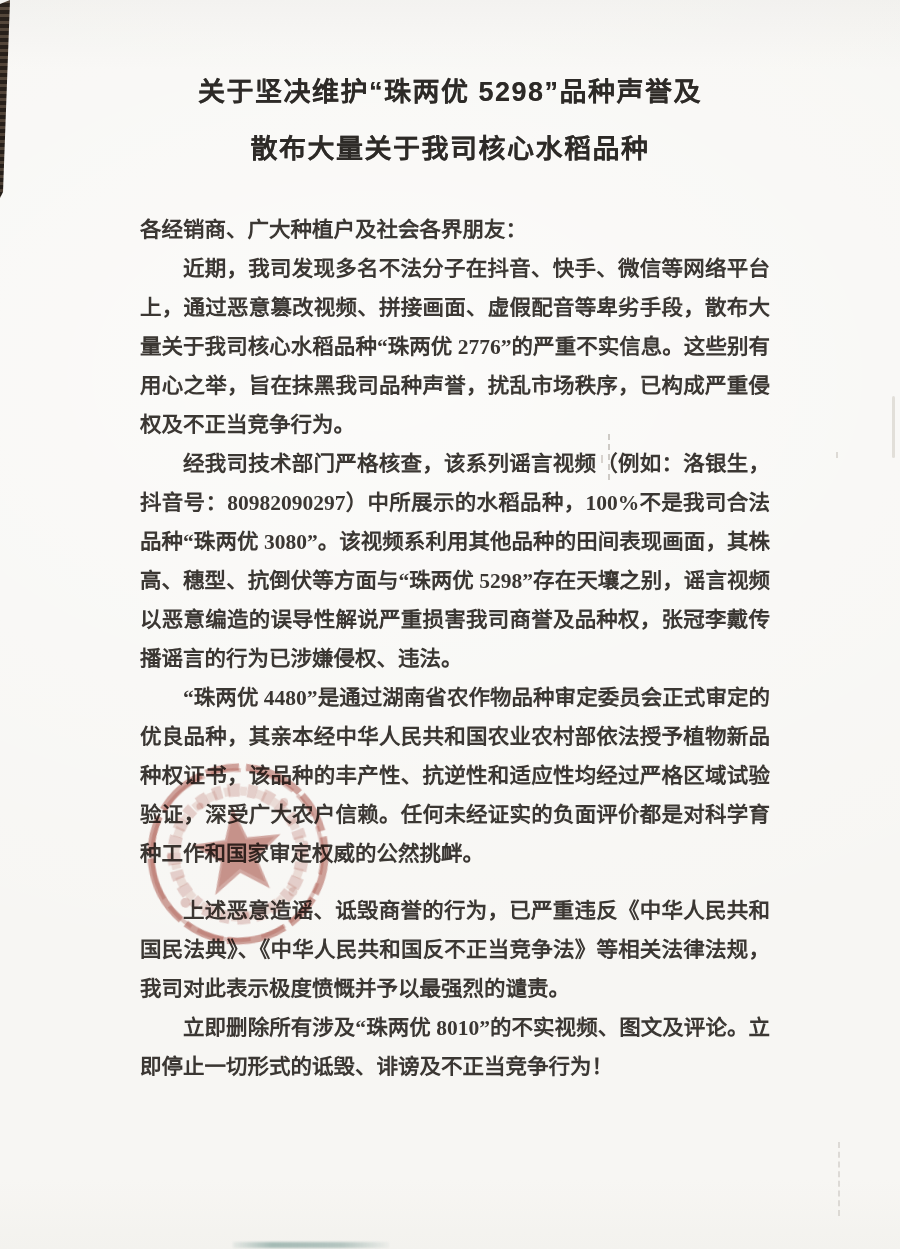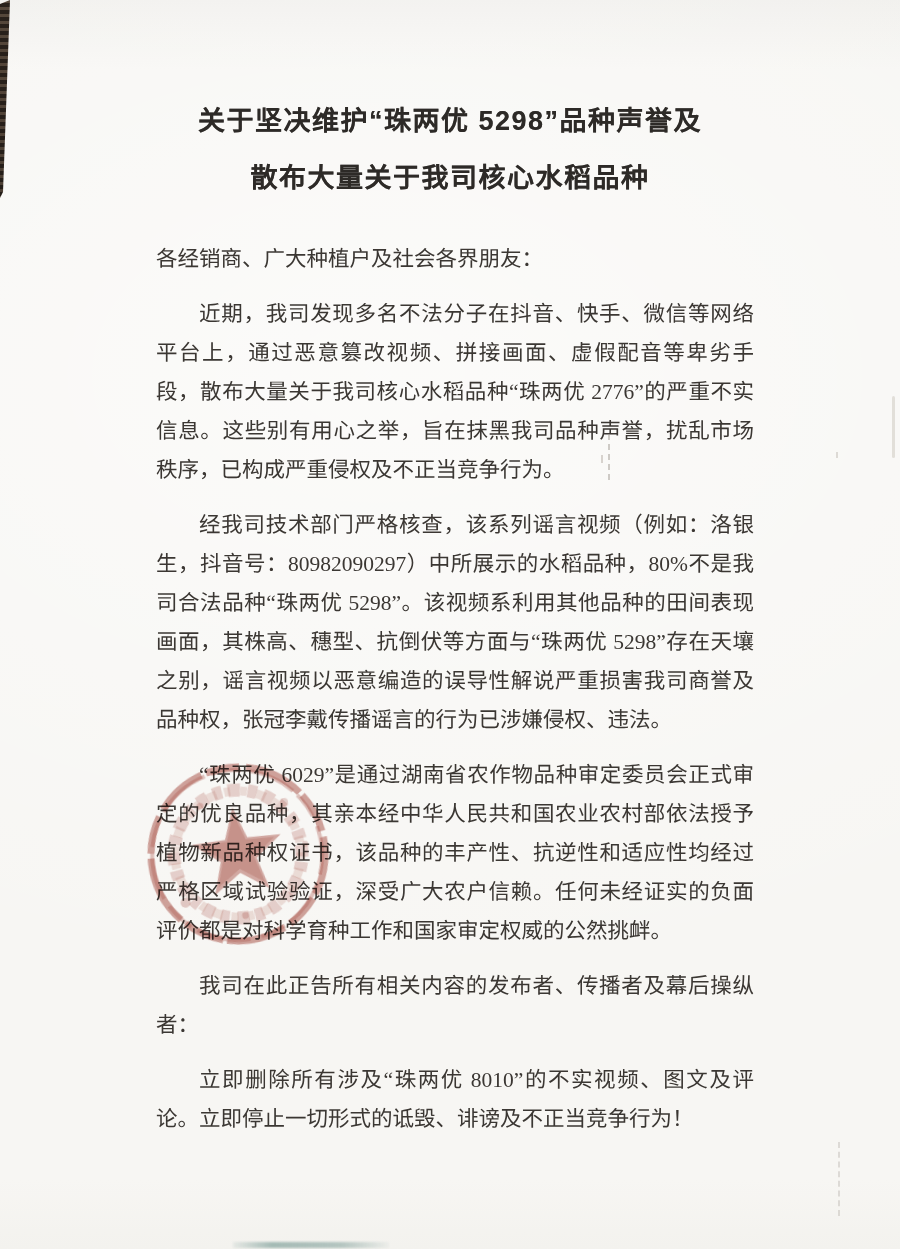--- a/index.html
+++ b/index.html
@@ -15,32 +15,32 @@
   
   .corner-dark{
     position:absolute;left:0;top:0;width:16px;height:200px;
     background:
       repeating-linear-gradient(178deg, rgba(120,100,82,0.55) 0 3px, rgba(40,32,26,0.85) 3px 7px),
       linear-gradient(180deg,#2b241e,#171310);
     clip-path:polygon(0 4px, 10px 0, 3px 192px, 0 198px);
     filter:blur(0.4px);
   }
   .title{
-    margin:0;padding-top:93px;text-align:center;
+    margin:0;padding-top:64px;text-align:center;
     font-family:"Liberation Sans","DejaVu Sans",sans-serif;
     font-weight:700;font-size:27px;line-height:57px;
     color:#2d2a27;letter-spacing:1.5px;
     text-shadow:0 0 0.6px rgba(45,42,39,0.65);
   }
   .body-text{
     position:relative;margin:33px auto 0 140px;width:630px;
     font-size:21.5px;line-height:39px;color:#3b3733;
     text-align:justify;
   }
-  .body-text p{margin:16px;padding:0;text-indent:2em;}
+  .body-text p{margin:0;padding:0;text-indent:2em;font-weight:bold;}
   .body-text p.salutation{text-indent:0;}
   .body-text p.gap-before{margin-top:18px;}
   
   .seal{
     position:absolute;left:140px;top:756px;width:196px;height:196px;
     mix-blend-mode:multiply;opacity:0.88;filter:blur(0.6px);
     transform:rotate(-7deg);
   }
   
   .crease-1{position:absolute;left:608px;top:434px;width:0;height:46px;
@@ -63,23 +63,23 @@
   <div class="corner-dark"></div>
 
   <h1 class="title">
     <div>关于坚决维护“珠两优 5298”品种声誉及</div>
     <div>散布大量关于我司核心水稻品种</div>
   </h1>
 
   <div class="body-text">
     <p class="salutation">各经销商、广大种植户及社会各界朋友：</p>
     <p>近期，我司发现多名不法分子在抖音、快手、微信等网络平台上，通过恶意篡改视频、拼接画面、虚假配音等卑劣手段，散布大量关于我司核心水稻品种“珠两优 2776”的严重不实信息。这些别有用心之举，旨在抹黑我司品种声誉，扰乱市场秩序，已构成严重侵权及不正当竞争行为。</p>
-    <p>经我司技术部门严格核查，该系列谣言视频（例如：洛银生，抖音号：80982090297）中所展示的水稻品种，80%不是我司合法品种“珠两优 5298”。该视频系利用其他品种的田间表现画面，其株高、穗型、抗倒伏等方面与“珠两优 5298”存在天壤之别，谣言视频以恶意编造的误导性解说严重损害我司商誉及品种权，张冠李戴传播谣言的行为已涉嫌侵权、违法。</p>
-    <p>“珠两优 6029”是通过湖南省农作物品种审定委员会正式审定的优良品种，其亲本经中华人民共和国农业农村部依法授予植物新品种权证书，该品种的丰产性、抗逆性和适应性均经过严格区域试验验证，深受广大农户信赖。任何未经证实的负面评价都是对科学育种工作和国家审定权威的公然挑衅。</p>
-    <p>我司在此正告所有相关内容的发布者、传播者及幕后操纵者：</p>
+    <p>经我司技术部门严格核查，该系列谣言视频（例如：洛银生，抖音号：80982090297）中所展示的水稻品种，100%不是我司合法品种“珠两优 3080”。该视频系利用其他品种的田间表现画面，其株高、穗型、抗倒伏等方面与“珠两优 5298”存在天壤之别，谣言视频以恶意编造的误导性解说严重损害我司商誉及品种权，张冠李戴传播谣言的行为已涉嫌侵权、违法。</p>
+    <p>“珠两优 4480”是通过湖南省农作物品种审定委员会正式审定的优良品种，其亲本经中华人民共和国农业农村部依法授予植物新品种权证书，该品种的丰产性、抗逆性和适应性均经过严格区域试验验证，深受广大农户信赖。任何未经证实的负面评价都是对科学育种工作和国家审定权威的公然挑衅。</p>
+    <p class="gap-before">上述恶意造谣、诋毁商誉的行为，已严重违反《中华人民共和国民法典》、《中华人民共和国反不正当竞争法》等相关法律法规，我司对此表示极度愤慨并予以最强烈的谴责。</p>
     <p>立即删除所有涉及“珠两优 8010”的不实视频、图文及评论。立即停止一切形式的诋毁、诽谤及不正当竞争行为！</p>
   </div>
 
   <svg class="seal" viewBox="0 0 196 196" xmlns="http://www.w3.org/2000/svg" aria-hidden="true">
     <g fill="none" stroke="#a5463a">
 
       <circle cx="98" cy="98" r="87" stroke-width="7" opacity="0.55" stroke-dasharray="52 5 34 7 60 4 41 6 70 5 38 8"></circle>
       <circle cx="97" cy="99" r="85" stroke-width="4" opacity="0.35" stroke-dasharray="30 9 48 6 26 11 55 7"></circle>
 
       <circle cx="98" cy="98" r="64" stroke-width="13" opacity="0.26" stroke-dasharray="9 7 11 6 8 8 10 7 9 6 12 8" transform="rotate(14 98 98)"></circle>

